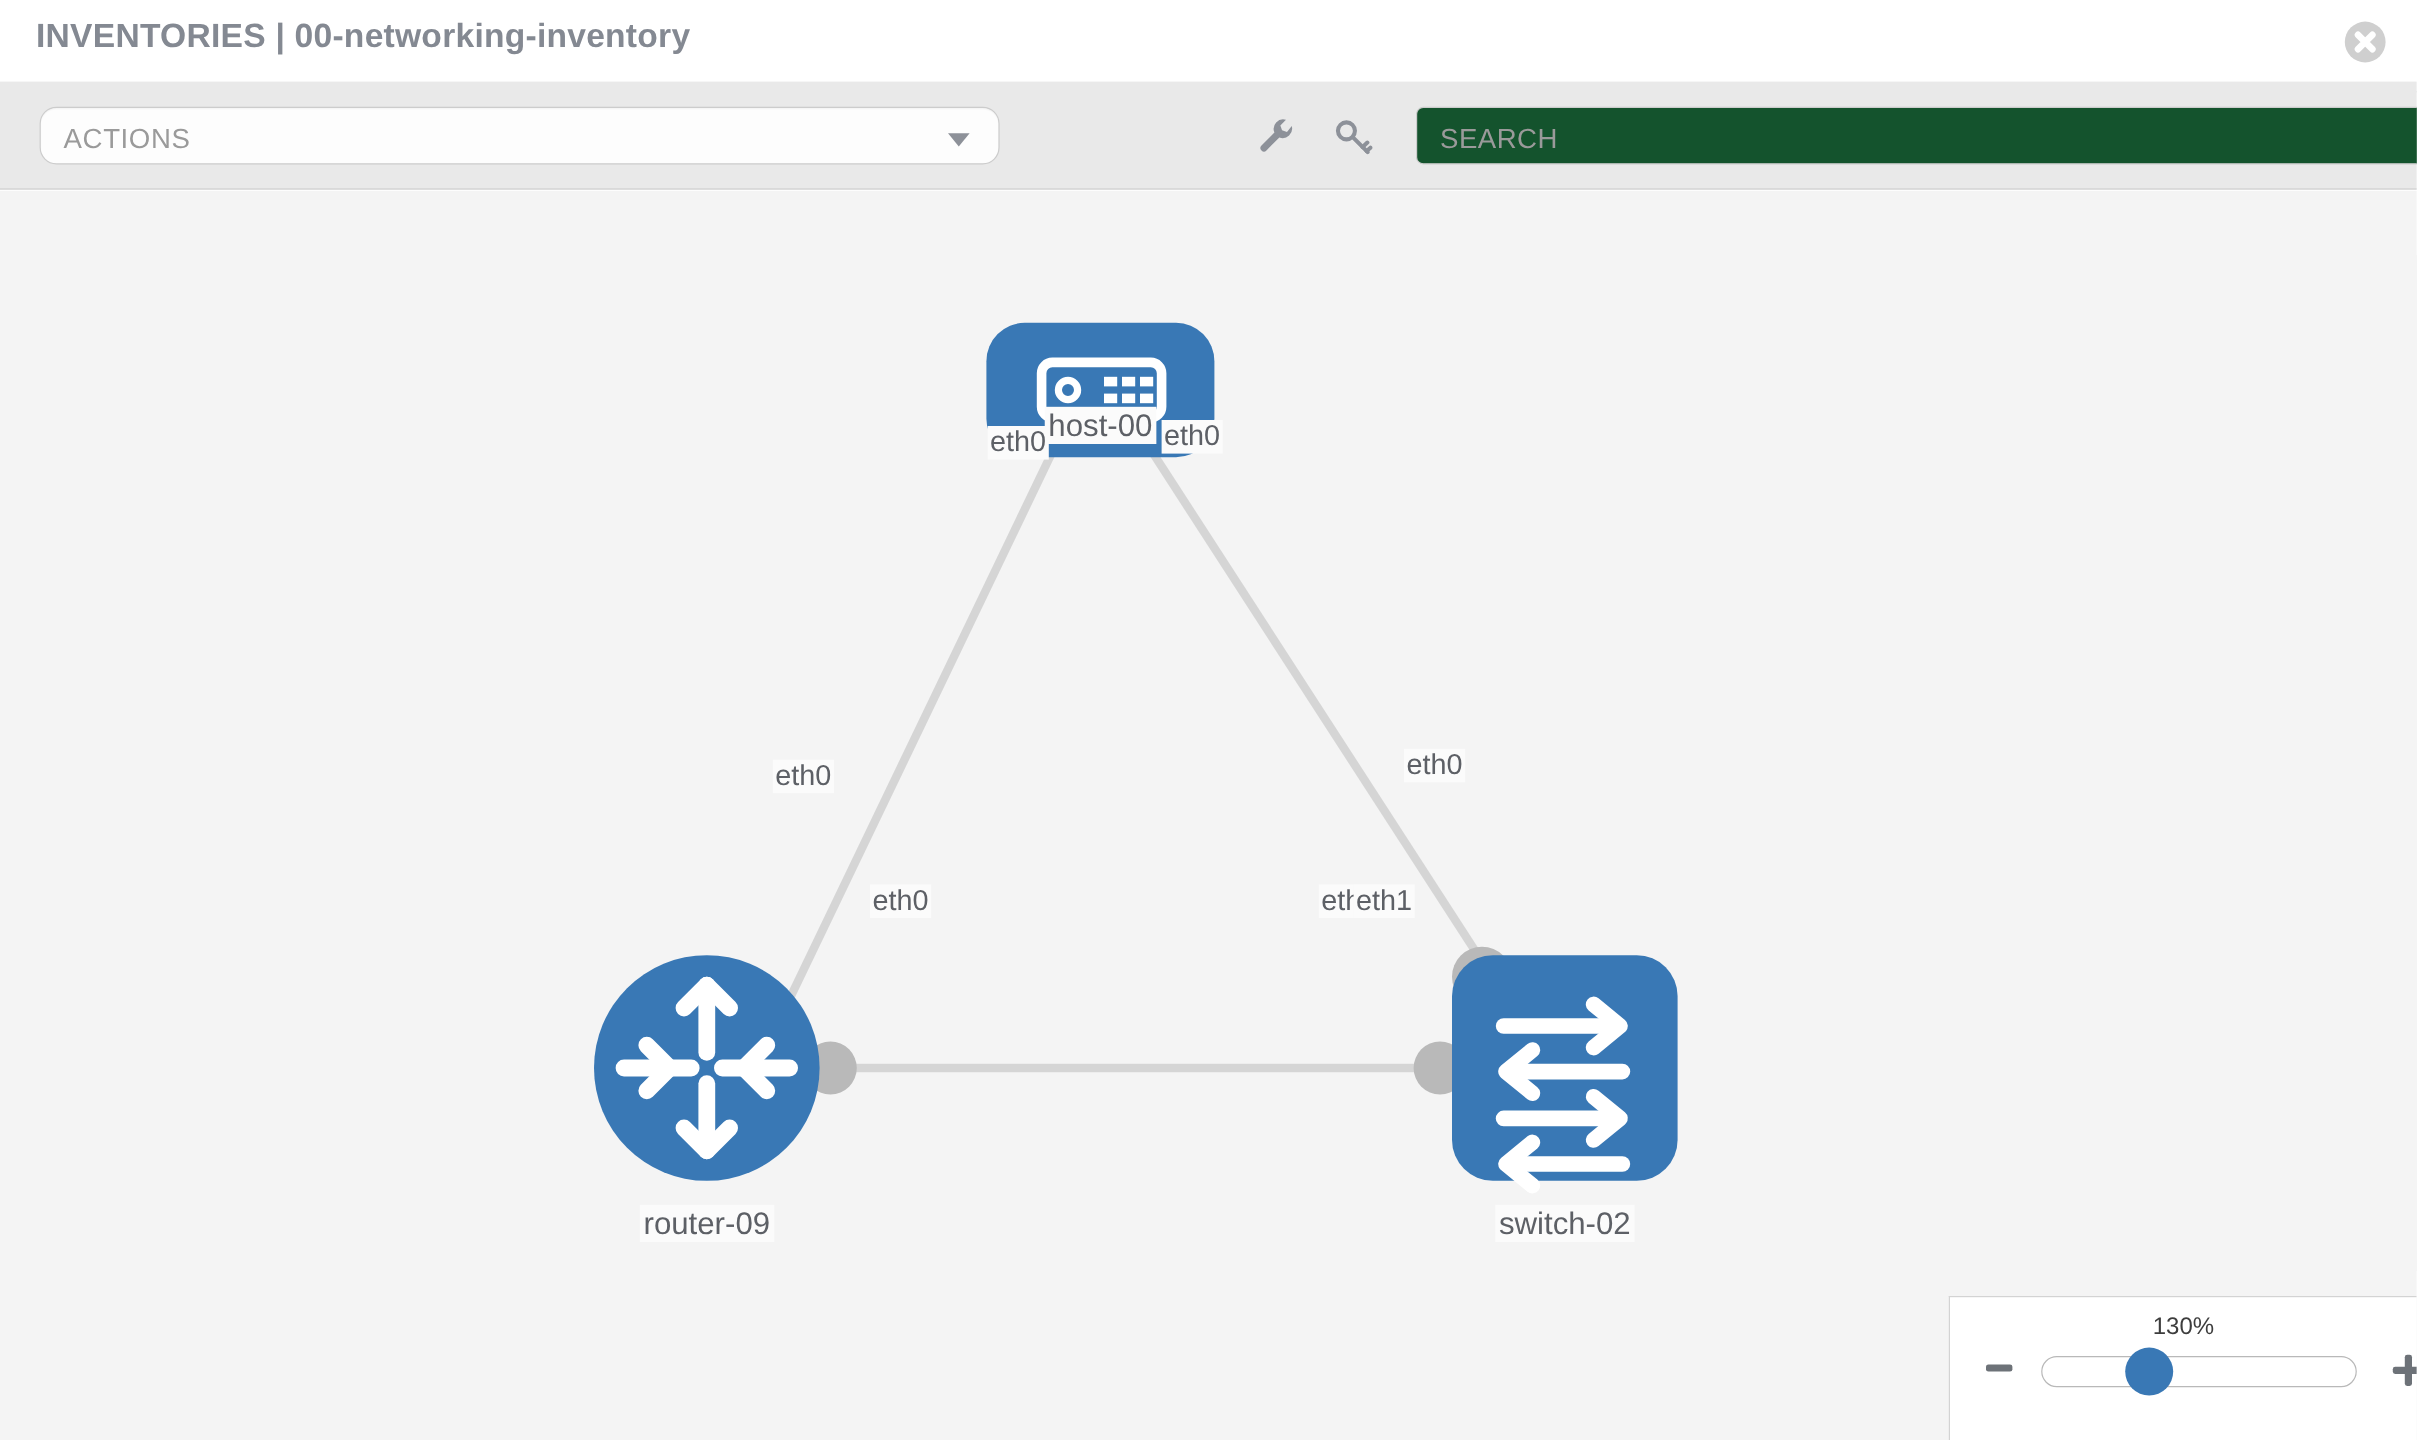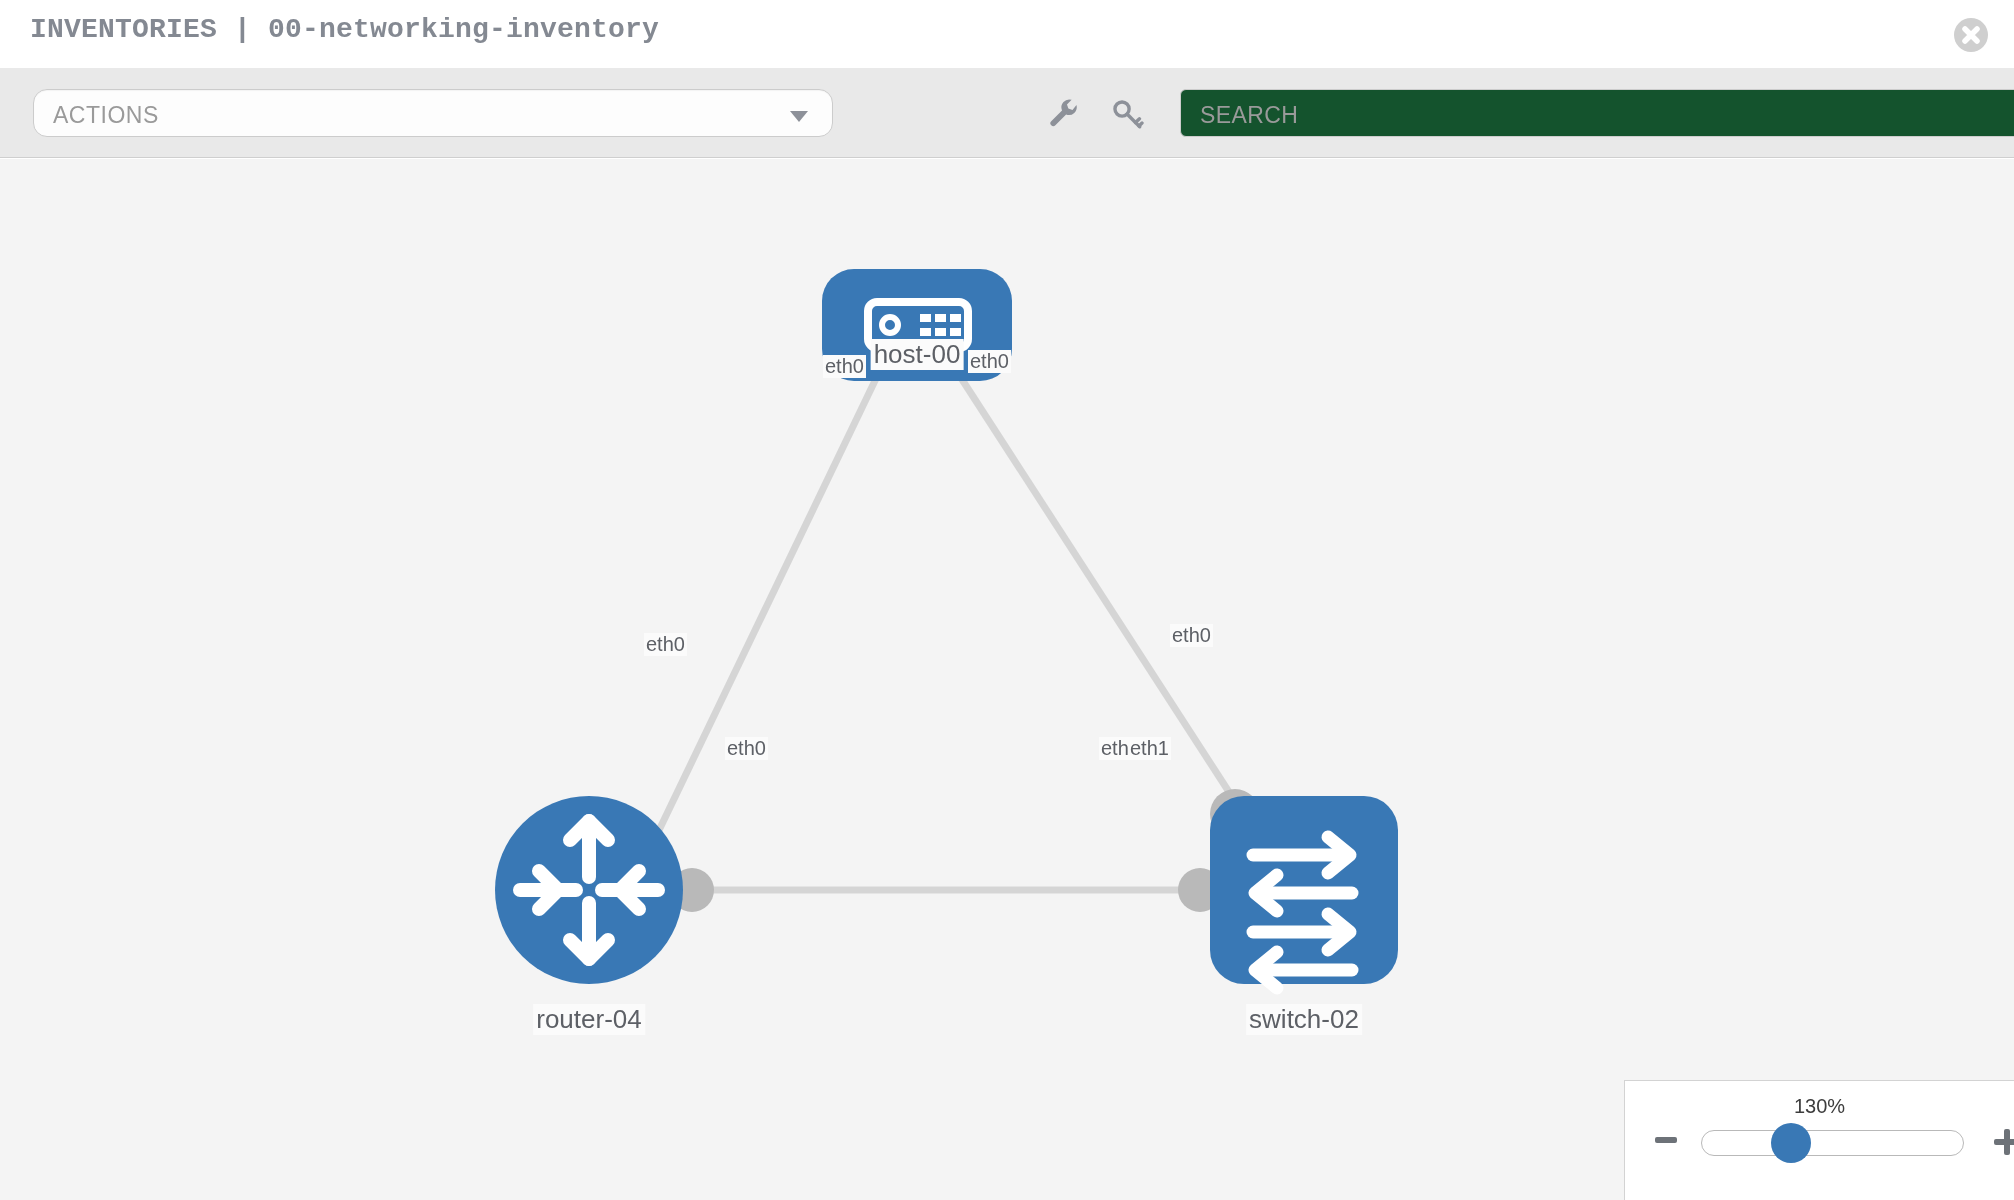--- a/index.html
+++ b/index.html
@@ -18,21 +18,20 @@
     background: #ffffff;
   }
 
   
   .header {
     position: absolute;
     top: 0; left: 0;
     width: 2014px; height: 77px;
     background: #ffffff;
     border-bottom: 1px solid #d8d8d8;
-    font-family: Liberation Mono, monospace;
   }
   .header-title {
     position: absolute;
     left: 30px; top: 14px;
     font-size: 28px;
     font-weight: bold;
     color: #848992;
     letter-spacing: 0.2px;
     white-space: nowrap;
   }
@@ -121,21 +120,21 @@
     position: absolute;
     font-size: 26px;
     color: #5d6066;
     background: #fbfbfb;
     padding: 0 3px;
     white-space: nowrap;
     transform: translateX(-50%);
   }
   .iface-label {
     position: absolute;
-    font-size: 20px;
+    font-size: 24px;
     color: #5d6066;
     background: #fbfbfb;
     padding: 0 2px;
     white-space: nowrap;
   }
 
   
   .zoom-panel {
     position: absolute;
     right: 0; bottom: 0;
@@ -286,21 +285,21 @@
           <path d="M1277 716 L1255 734 L1277 752"></path>
           <path d="M1253 773 L1348 773"></path>
           <path d="M1328 755 L1350 773 L1328 791"></path>
           <path d="M1352 811 L1257 811"></path>
           <path d="M1277 793 L1255 811 L1277 829"></path>
         </g>
       </g>
     </svg>
 
     <div class="node-label" style="left:917px; top:180px;">host-00</div>
-    <div class="node-label" style="left:589px; top:845px;">router-04</div>
+    <div class="node-label" style="left:589px; top:845px;">router-09</div>
     <div class="node-label" style="left:1304px; top:845px;">switch-02</div>
 
     <div class="iface-label" style="left:823px; top:196px;">eth0</div>
     <div class="iface-label" style="left:968px; top:191px;">eth0</div>
     <div class="iface-label" style="left:644px; top:474px;">eth0</div>
     <div class="iface-label" style="left:1170px; top:465px;">eth0</div>
     <div class="iface-label" style="left:725px; top:578px;">eth0</div>
     <div class="iface-label" style="left:1099px; top:578px;">eth0</div>
     <div class="iface-label" style="left:1128px; top:578px;">eth1</div>
 

